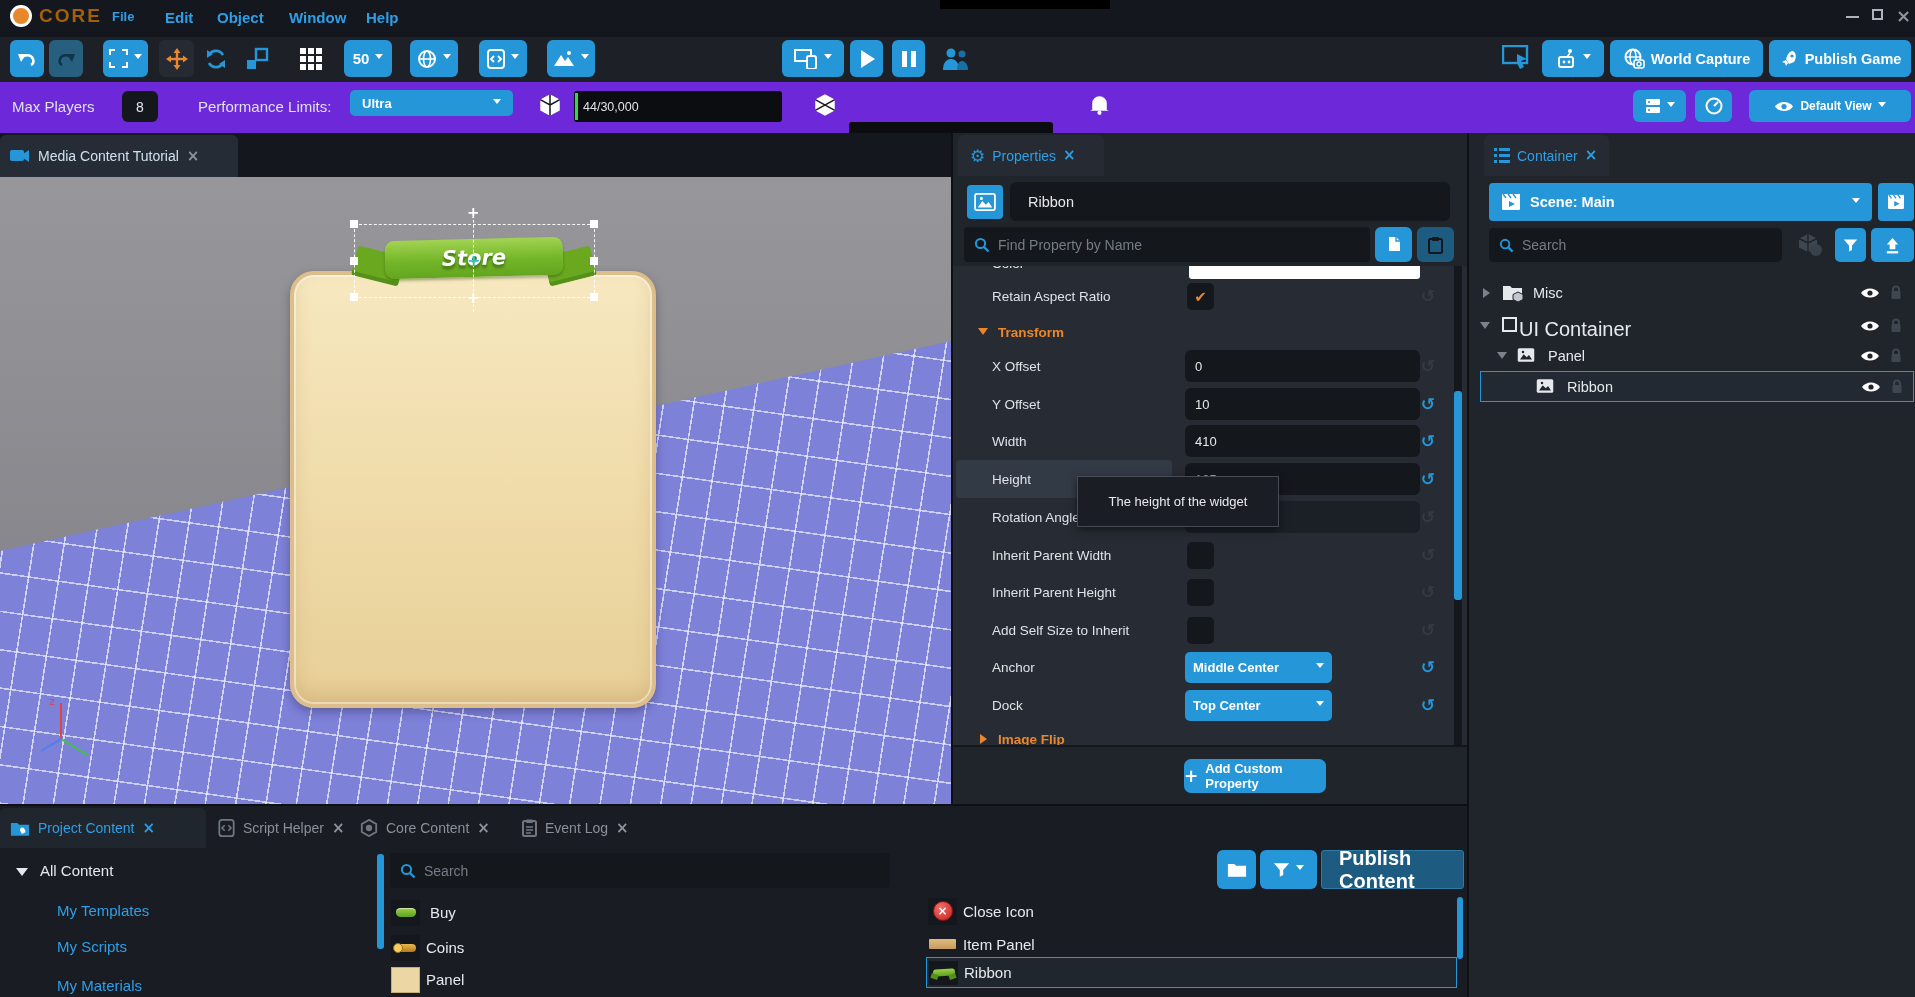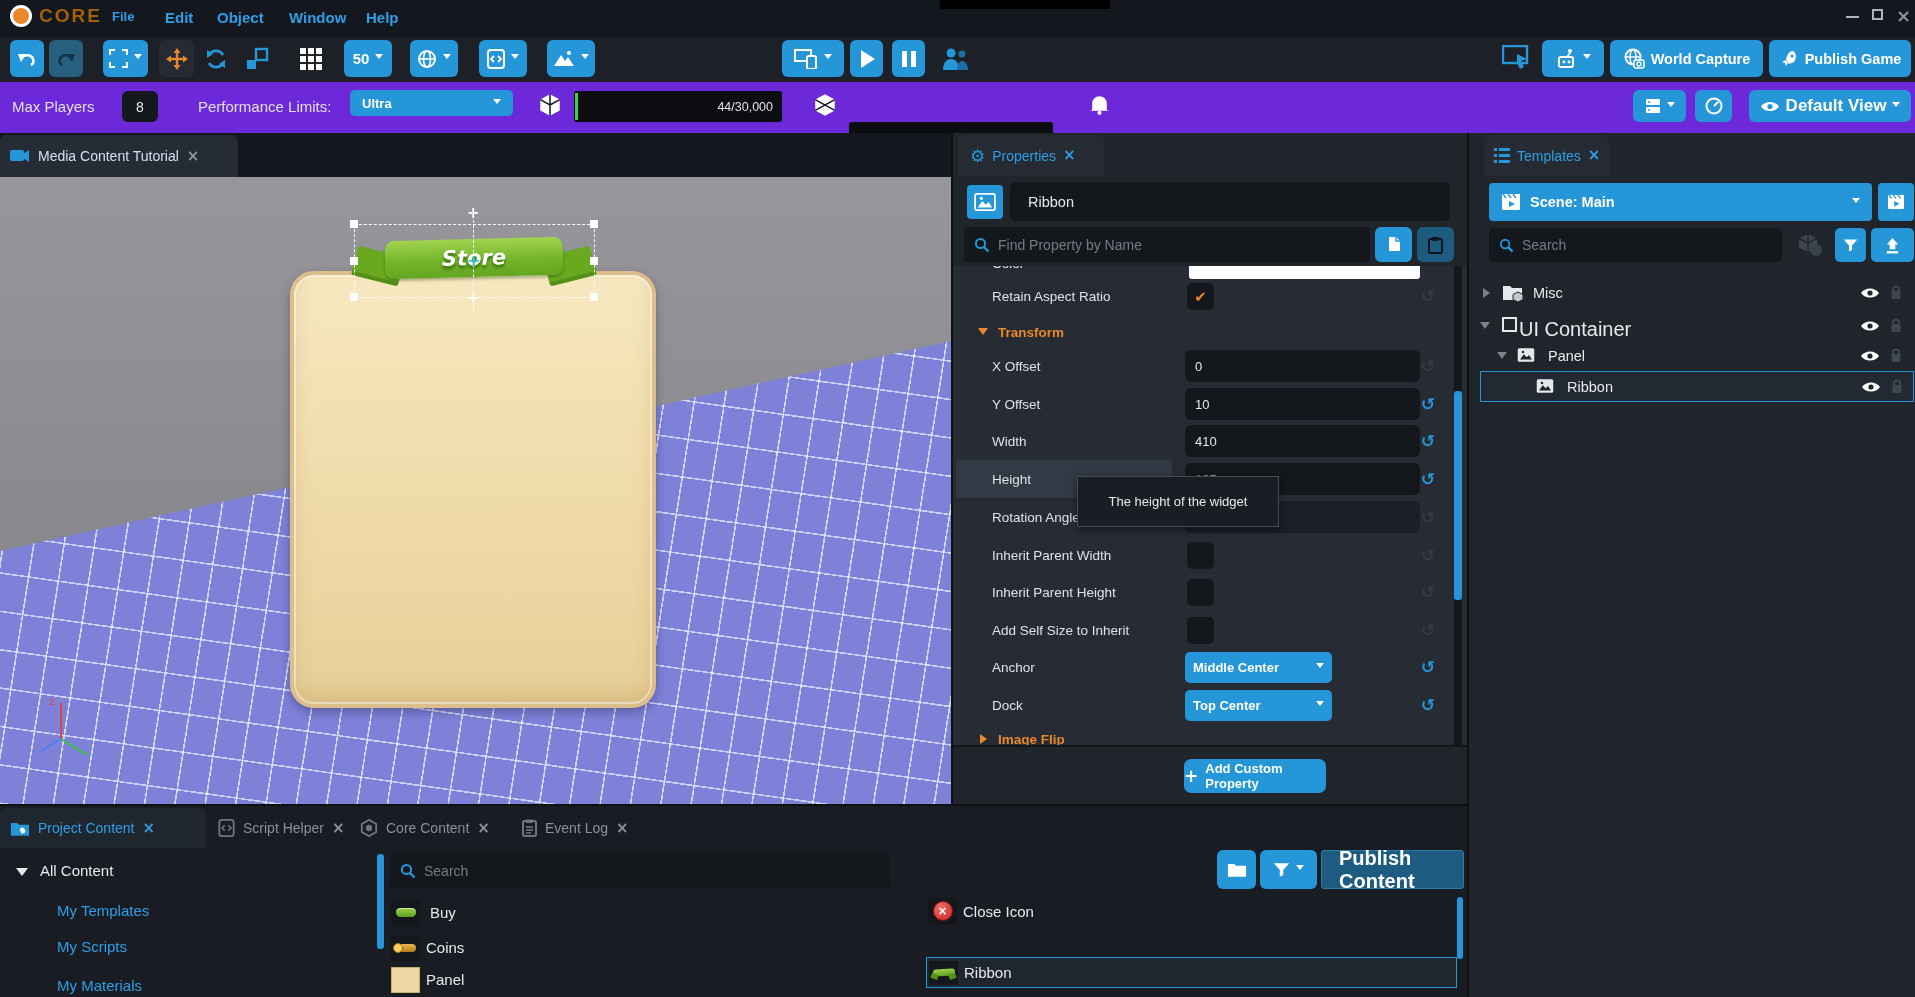--- a/index.html
+++ b/index.html
@@ -16,21 +16,21 @@
   .btn{background:#2596d8;border-radius:6px;display:flex;align-items:center;justify-content:center;gap:6px;}
   .field{background:#14171c;border-radius:6px;color:#e6e9ec;display:flex;align-items:center;padding:0 10px;box-sizing:border-box;}
   .ph{color:#747c86;}
   .reset{font-family:"DejaVu Sans",sans-serif;font-size:17px;font-weight:bold;line-height:1;}
   .reset.on{color:#2596d8;} .reset.off{color:#343b44;}
   .x{color:#8d949d;font-size:15px;font-weight:bold;line-height:1;font-family:"DejaVu Sans",sans-serif;}
   .row-label{color:#dfe2e6;font-size:13.5px;}
   .sec-label{color:#e8872c;font-weight:bold;font-size:13.5px;}
   .ddbtn{background:#2596d8;border-radius:5px;display:flex;align-items:center;color:#fff;font-weight:bold;font-size:13px;padding:0 8px;box-sizing:border-box;justify-content:space-between;}
   .eye{width:20px;height:14px;} .lock{width:12px;height:15px;}
-  .bar{background:#0b0d10;border-radius:3px;display:flex;align-items:center;justify-content:flex-end;padding:0 9px;box-sizing:border-box;font-size:12.5px;color:#dfe3e8;position:relative;}
+  .bar{background:#0b0d10;border-radius:3px;display:flex;align-items:center;justify-content:flex-start;padding:0 9px;box-sizing:border-box;font-size:12.5px;color:#dfe3e8;position:relative;}
   .tabtxt{font-size:14px;}
   svg{display:block;}
 </style>
 </head>
 <body>
 
 <div id="app">
 
   <div class="abs" style="left:0;top:0;width:1915px;height:37px;background:#14171d;">
     <div class="abs" style="left:10px;top:5px;display:flex;align-items:center;gap:7px;">
@@ -237,21 +237,21 @@
       <svg width="18" height="18" viewBox="0 0 18 18">
           <circle cx="9" cy="9" r="7.5" fill="none" stroke="#fff" stroke-width="2"></circle>
           <line x1="9" y1="9" x2="13" y2="5" stroke="#fff" stroke-width="2"></line>
         </svg>
     </div>
     <div class="abs btn" style="left:1749px;top:8px;width:162px;height:32px;">
       <svg width="20" height="13" viewBox="0 0 20 13">
           <path d="M1 6.5 C5 0.5 15 0.5 19 6.5 C15 12.5 5 12.5 1 6.5 Z" fill="#fff"></path>
           <circle cx="10" cy="6.5" r="2.6" fill="#2596d8"></circle>
         </svg>
-      <span style="color:#fff;font-weight:bold;font-size:17px;">Default View</span>
+      <span style="color:#fff;font-weight:bold;font-size:12px;">Default View</span>
       <span class="caret"></span>
     </div>
   </div>
 
   <div class="abs" style="left:0;top:133px;width:951px;height:671px;background:#14171d;">
     <div class="abs" style="left:0;top:2px;width:238px;height:42px;background:#262c35;border-radius:6px 6px 0 0;display:flex;align-items:center;gap:8px;padding-left:10px;box-sizing:border-box;">
       <svg width="20" height="16" viewBox="0 0 20 16">
           <rect x="0" y="2" width="14" height="11" rx="2" fill="#2596d8"></rect>
           <path d="M13 6 L19 2 L19 14 L13 10 Z" fill="#2596d8"></path>
         </svg>
@@ -437,21 +437,21 @@
       <svg width="16" height="15" viewBox="0 0 16 15">
           <g fill="#2596d8">
             <rect x="0" y="0" width="3" height="3"></rect>
             <rect x="5" y="0" width="11" height="3"></rect>
             <rect x="0" y="6" width="3" height="3"></rect>
             <rect x="5" y="6" width="11" height="3"></rect>
             <rect x="0" y="12" width="3" height="3"></rect>
             <rect x="5" y="12" width="11" height="3"></rect>
           </g>
         </svg>
-      <span class="tabtxt" style="color:#2e9fe6;">Templates</span>
+      <span class="tabtxt" style="color:#2e9fe6;">Container</span>
       <span class="x" style="color:#2e9fe6;">×</span>
     </div>
     <div class="abs ddbtn" style="left:20px;top:50px;width:383px;height:38px;border-radius:4px;padding:0 12px;">
       <span style="display:flex;align-items:center;gap:9px;">
         <svg width="20" height="18" viewBox="0 0 20 18">
             <rect x="1" y="4" width="18" height="13" rx="1.5" fill="#fff"></rect>
             <rect x="1" y="1" width="18" height="4" fill="#fff"></rect>
             <path d="M2 1 L5 5 M7 1 L10 5 M12 1 L15 5" stroke="#2596d8" stroke-width="1.4"></path>
             <path d="M8 8 L14 11 L8 14 Z" fill="#2596d8"></path>
           </svg>
@@ -630,20 +630,26 @@
       <span style="width:29px;height:26px;background:#ecd7a4;border:1px solid #c9ad72;box-sizing:border-box;display:inline-block;"></span>
       <span style="font-size:15px;">Panel</span>
     </div>
 
     <div class="abs" style="left:928px;top:91px;width:420px;height:28px;display:flex;align-items:center;gap:6px;">
       <span style="width:29px;height:27px;background:#14171c;display:flex;align-items:center;justify-content:center;">
         <span class="glyph" style="width:20px;height:20px;border-radius:50%;background:radial-gradient(circle at 35% 30%,#f0706c,#c8201c);border:1.5px solid #8e1512;box-sizing:border-box;color:#fff;font-weight:bold;font-size:12px;display:flex;align-items:center;justify-content:center;">×</span>
       </span>
       <span style="font-size:15px;">Close Icon</span>
     </div>
+    <div class="abs" style="left:928px;top:124px;width:420px;height:28px;display:flex;align-items:center;gap:6px;">
+      <span style="width:29px;height:27px;display:flex;align-items:center;justify-content:center;">
+        <span style="width:27px;height:10px;background:linear-gradient(#e0bb80,#c59b5e);display:inline-block;border-radius:1px;"></span>
+      </span>
+      <span style="font-size:15px;">Item Panel</span>
+    </div>
     <div class="abs" style="left:926px;top:151px;width:531px;height:31px;border:1.5px solid #2596d8;background:#20262e;box-sizing:border-box;display:flex;align-items:center;gap:6px;padding-left:2px;">
       <span style="width:29px;height:24px;background:#14171c;display:flex;align-items:center;justify-content:center;position:relative;">
         <span style="width:22px;height:7px;background:linear-gradient(#9ccf4b,#5ea21d);display:inline-block;border-radius:3px;transform:rotate(-4deg);"></span>
         <span style="position:absolute;left:2px;top:13px;width:7px;height:5px;background:#55901a;transform:rotate(18deg);"></span>
         <span style="position:absolute;right:2px;top:13px;width:7px;height:5px;background:#55901a;transform:rotate(-18deg);"></span>
       </span>
       <span style="font-size:15px;">Ribbon</span>
     </div>
 
     <div class="abs" style="left:1457px;top:91px;width:6px;height:62px;background:#2596d8;border-radius:3px;"></div>

